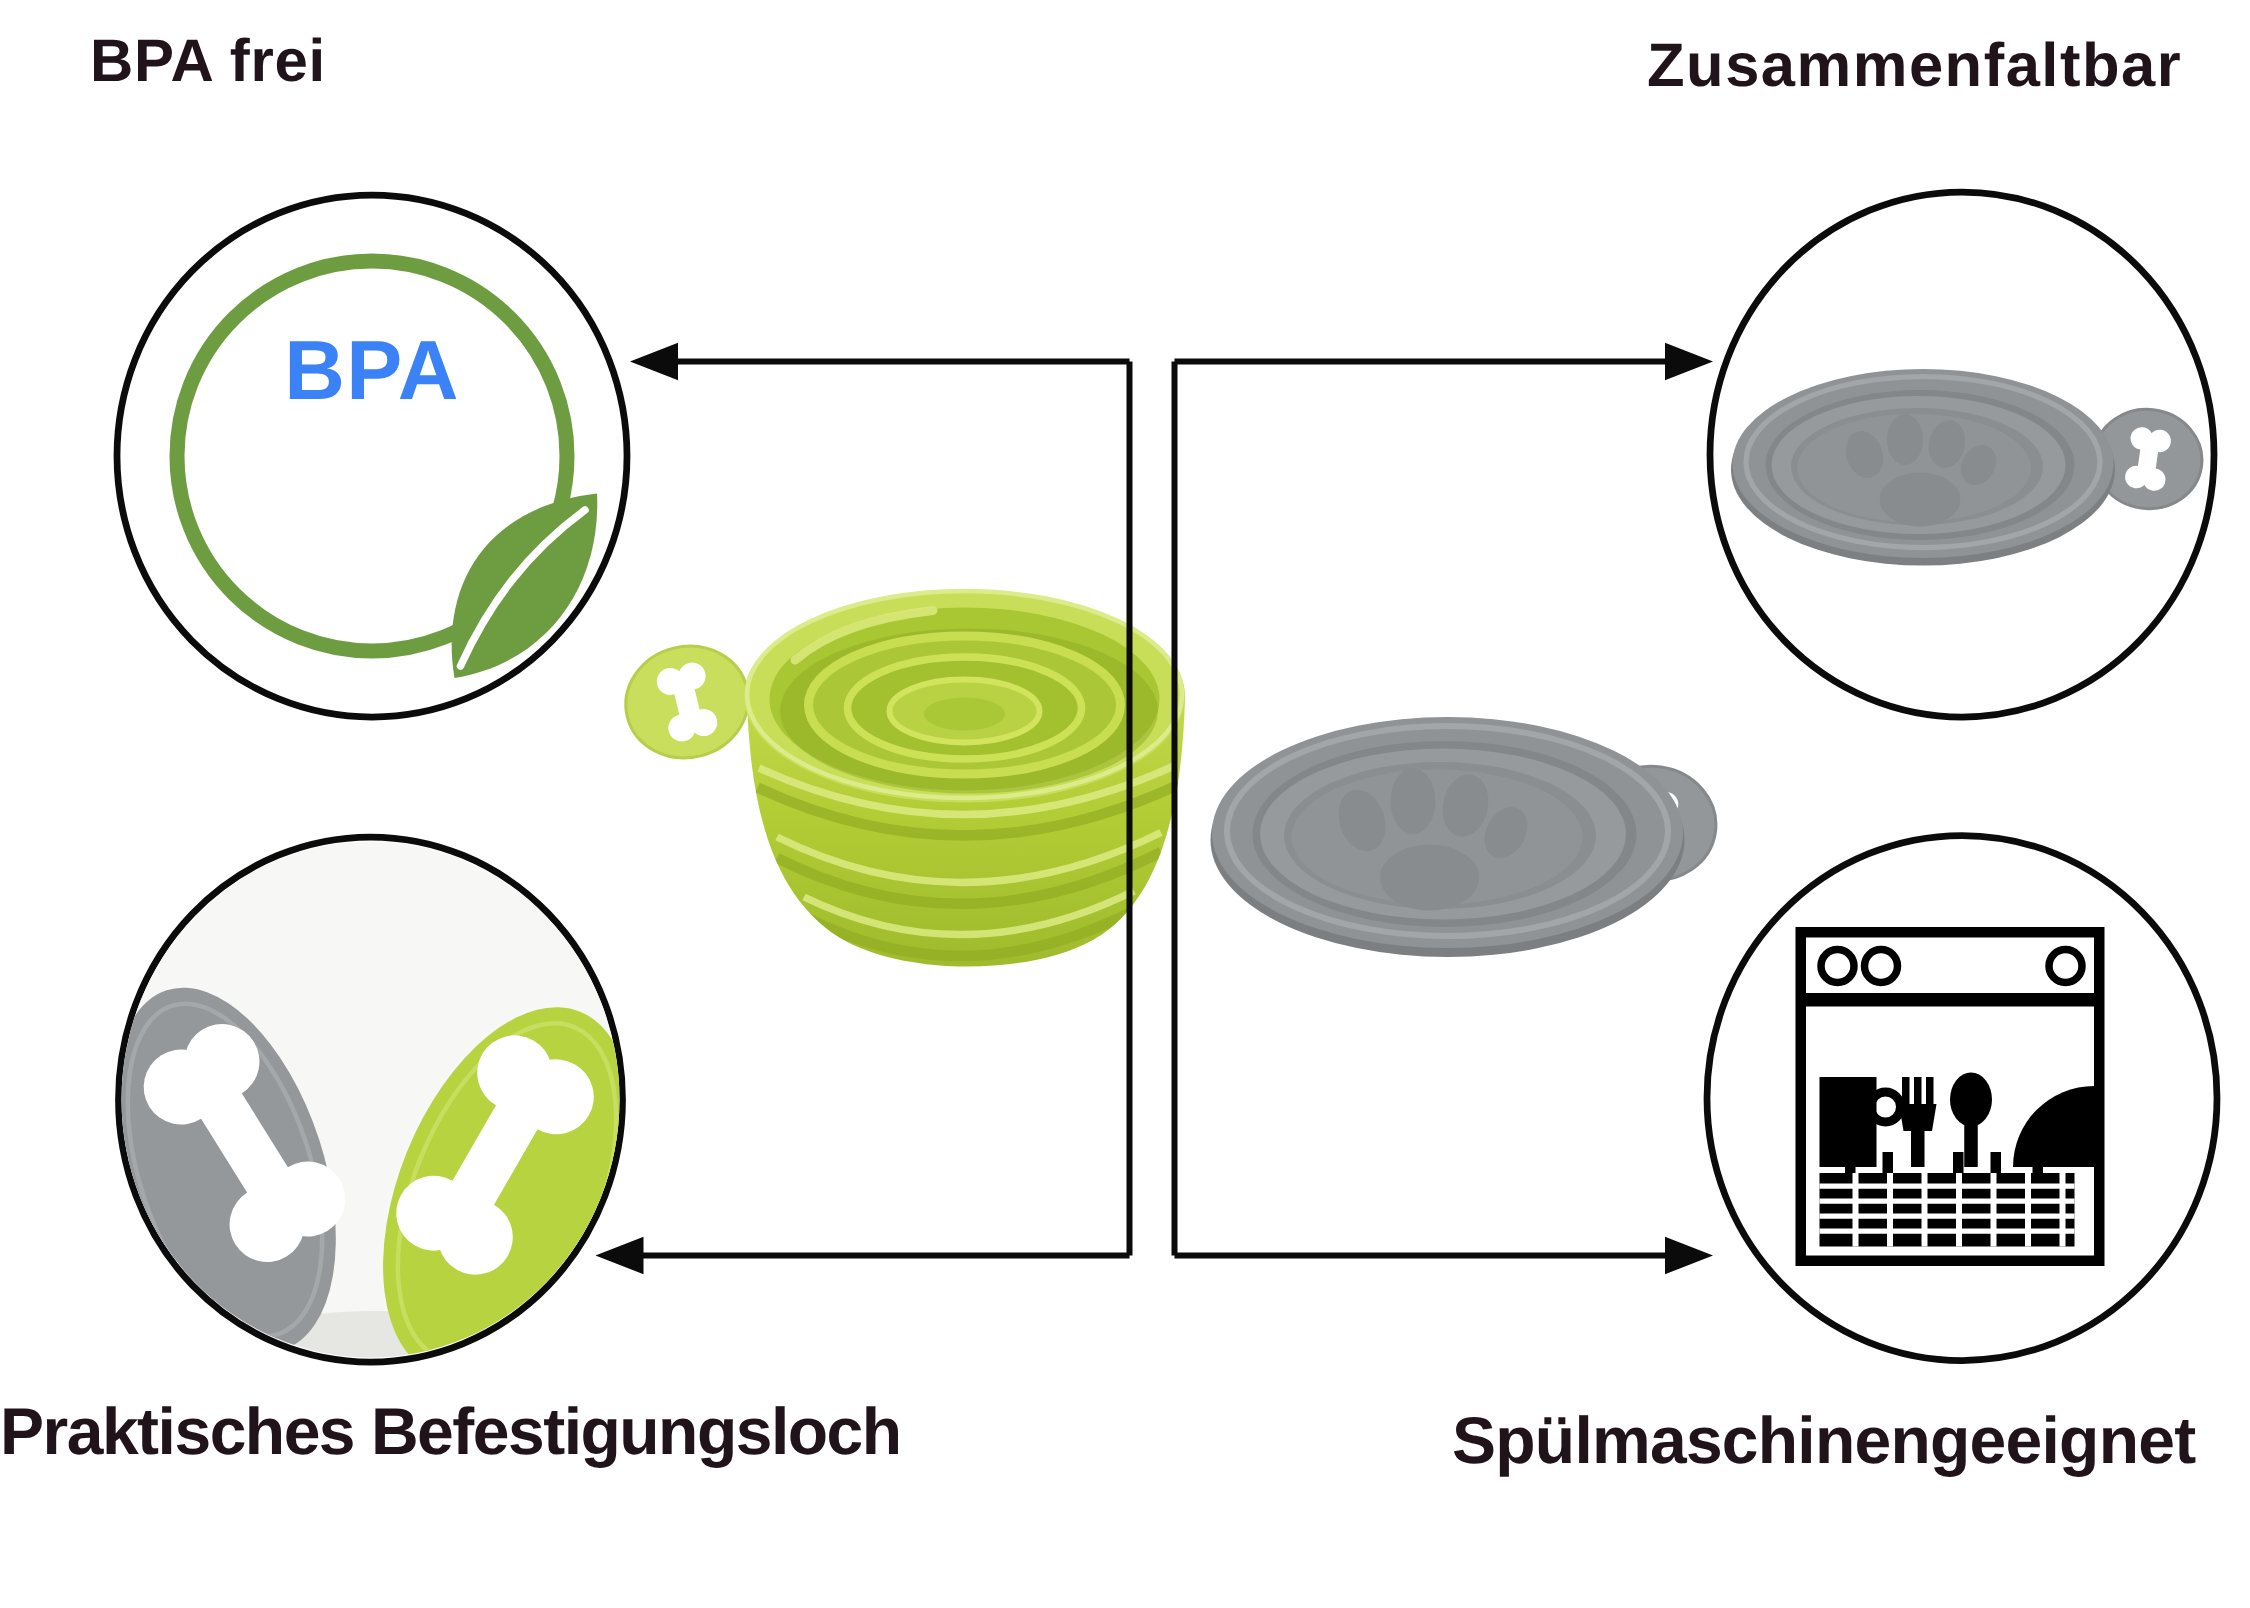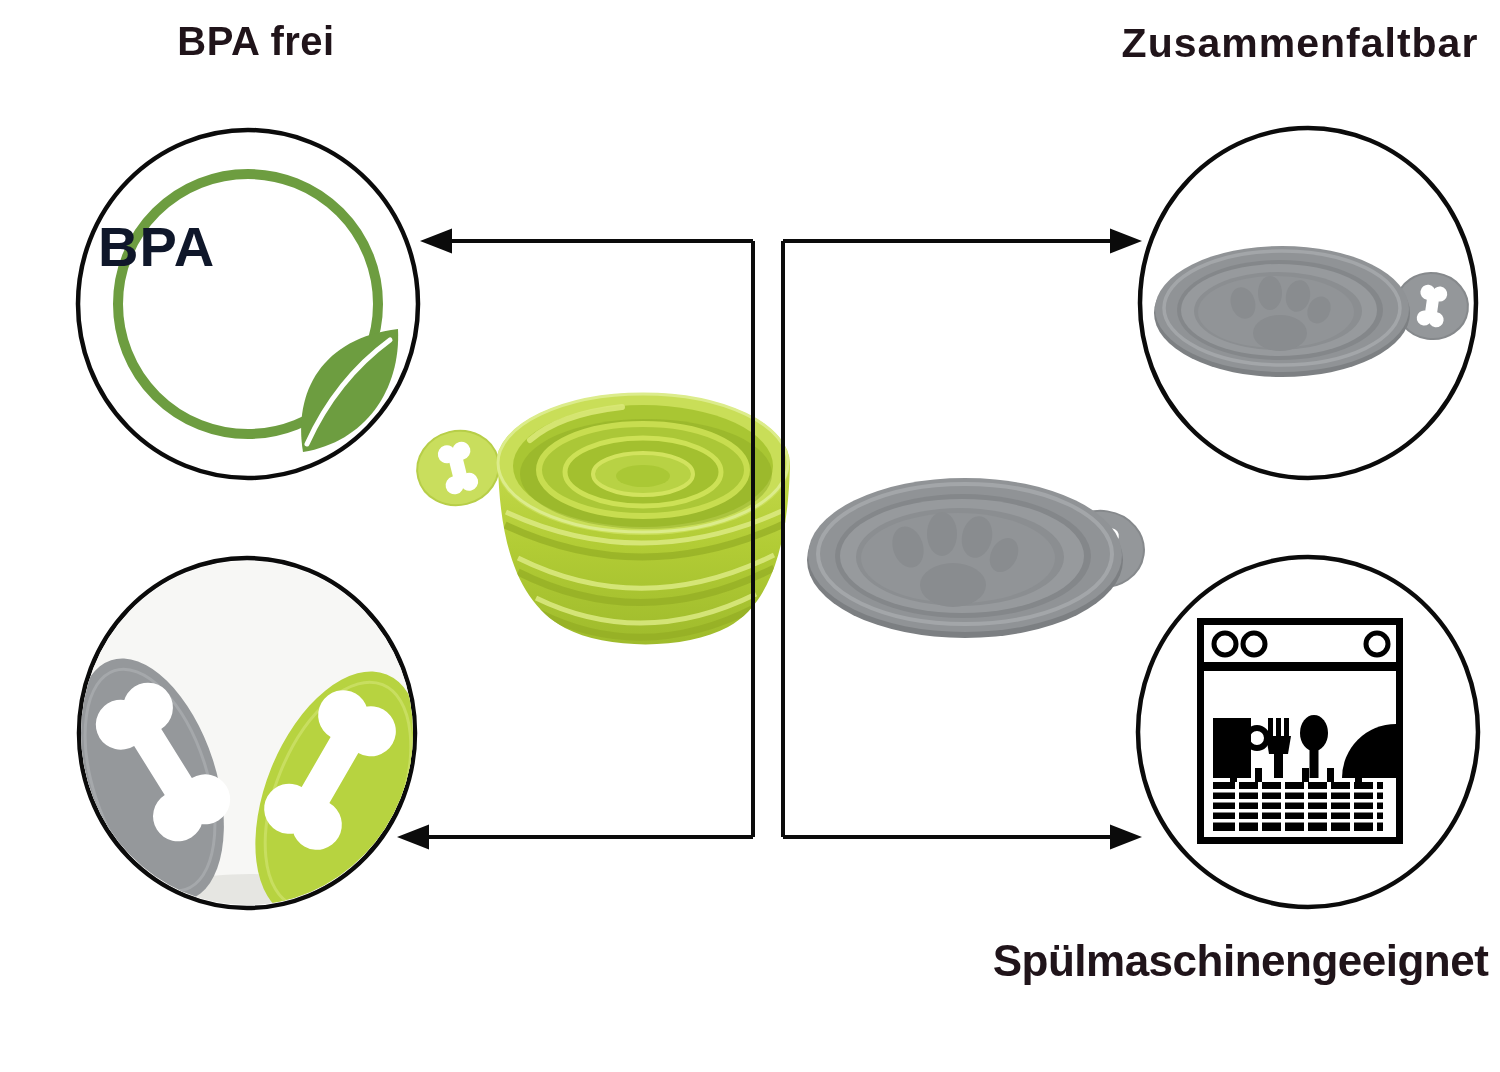--- a/index.html
+++ b/index.html
@@ -2,30 +2,30 @@
 <html><head>
 <meta charset="utf-8">
 <style>
   html,body{margin:0;padding:0;background:#ffffff;}
   .stage{
     position:relative;width:1500px;height:1072px;background:#ffffff;
     overflow:hidden;font-family:"Liberation Sans", sans-serif;
   }
   .stage svg.art{position:absolute;left:0;top:0;width:1500px;height:1072px;}
   .title{
-    position:absolute;font-weight:700;color:#20141a;text-align:center;
+    position:absolute;font-weight:700;color:#20141a;
     white-space:nowrap;line-height:1.15;
   }
   .title.tl{left:60px;top:18px;width:392px;font-size:40px;letter-spacing:0.5px;}
   .title.tr{left:1098px;top:20px;width:404px;font-size:41px;letter-spacing:1px;}
   .title.bl{left:0px;top:930px;width:650px;font-size:44px;letter-spacing:-1px;}
   .title.br{left:968px;top:936px;width:545px;font-size:44px;letter-spacing:-0.5px;}
   .badge-caption{
-    position:absolute;left:98px;top:210px;width:300px;
-    color:#0f172a;font-weight:700;font-size:56px;line-height:74px;letter-spacing:1px;
+    position:absolute;left:98px;top:210px;width:300px;text-align:center;
+    color:#3b82f6;font-weight:700;font-size:56px;line-height:74px;letter-spacing:1px;
   }
   .badge-caption span{display:block;}
 </style>
 </head>
 <body>
 
 <div class="stage">
 
 <svg class="art" viewBox="0 0 1500 1072">
   <defs>
@@ -221,19 +221,20 @@
   <g fill="#0b0b0b">
     <polygon points="420,241 452,228.5 452,253.5"></polygon>
     <polygon points="1142,241 1110,228.5 1110,253.5"></polygon>
     <polygon points="397,837 429,824.5 429,849.5"></polygon>
     <polygon points="1142,837 1110,824.5 1110,849.5"></polygon>
   </g>
 </svg>
 
 <div class="title tl">BPA frei</div>
 <div class="title tr">Zusammenfaltbar</div>
+<div class="title bl">Praktisches Befestigungsloch</div>
 <div class="title br">Spülmaschinengeeignet</div>
 
 <div class="badge-caption">
   <span>BPA</span>
 </div>
 
 </div>
 
 </body></html>

